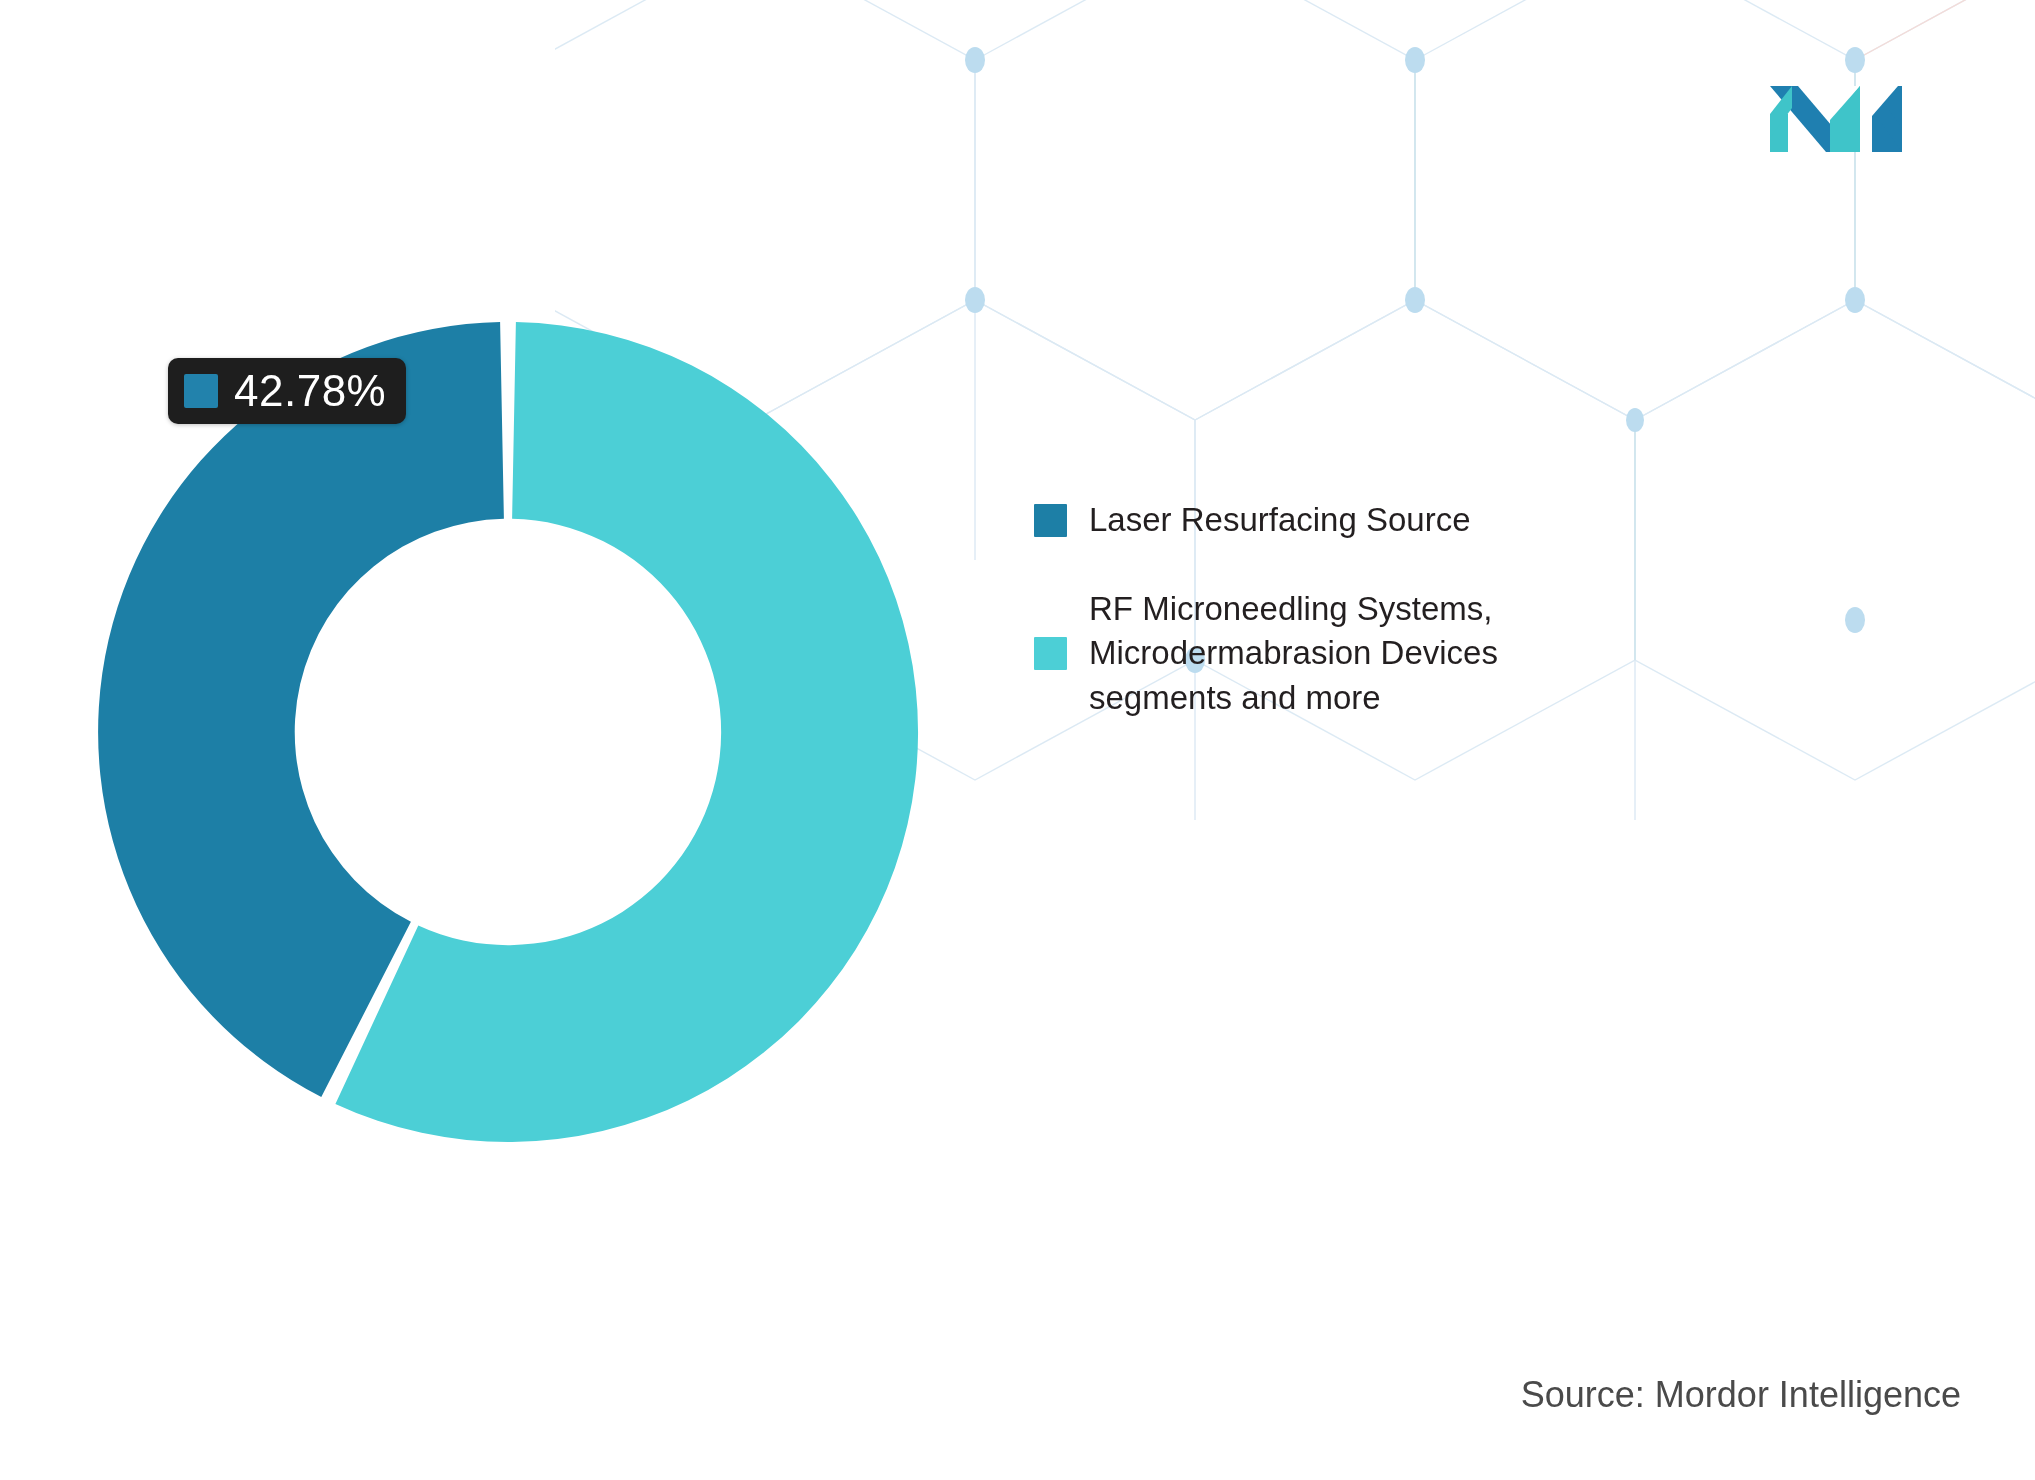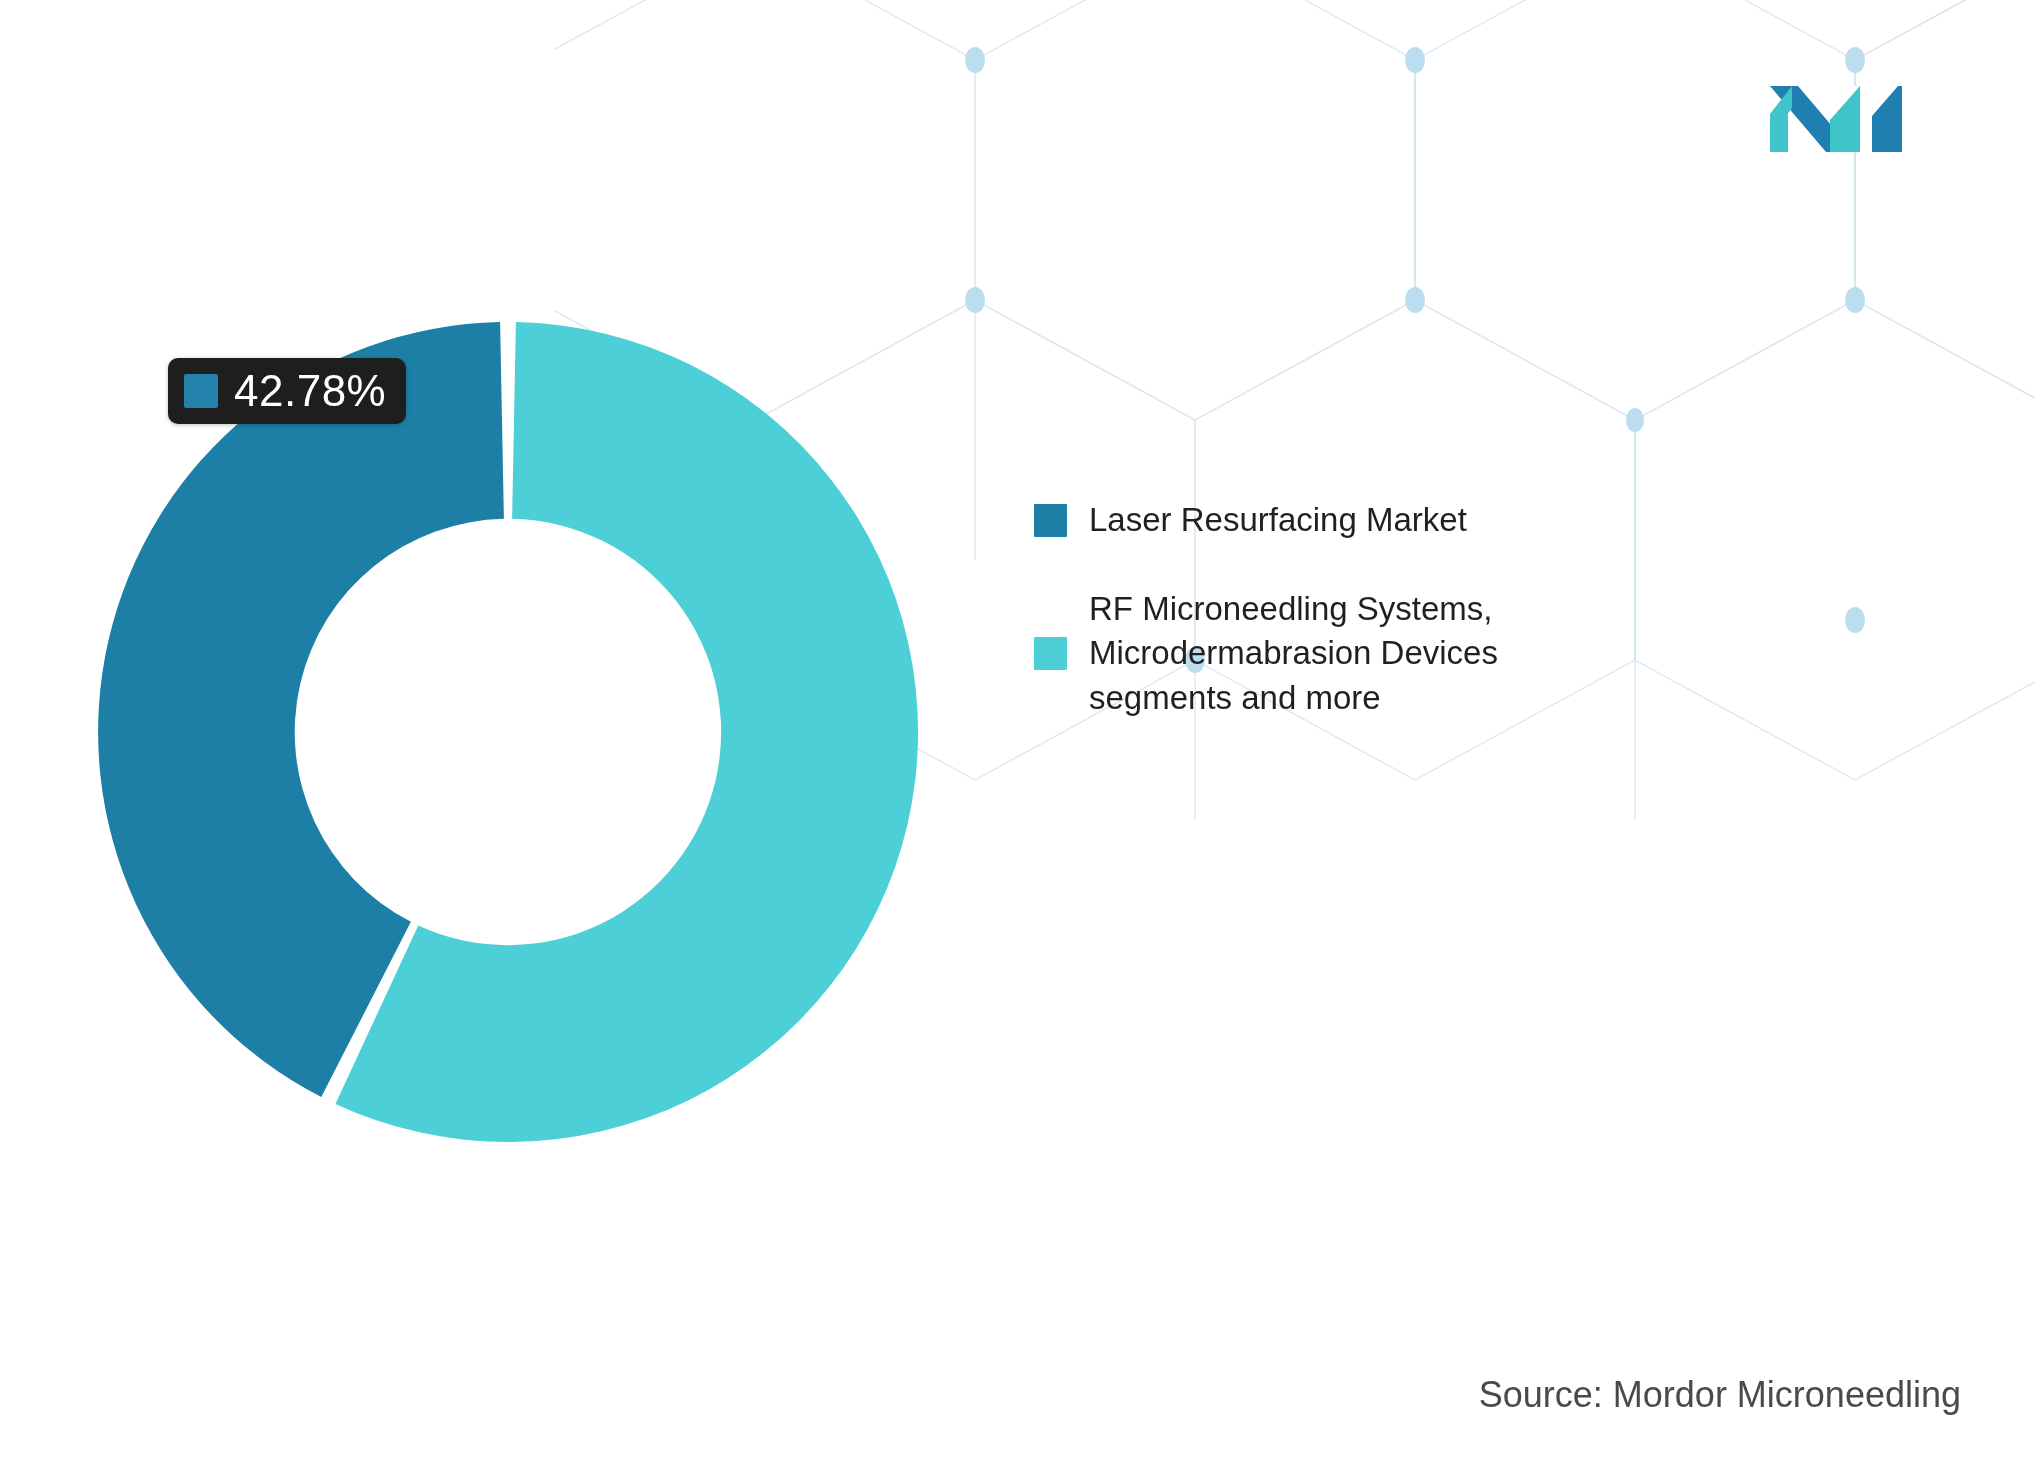--- a/index.html
+++ b/index.html
@@ -218,25 +218,25 @@
   </div>
 
   <div id="data-label">
     <span class="swatch"></span>
     <span class="value">42.78%</span>
   </div>
 
   <div id="legend">
     <div class="legend-item">
       <span class="legend-swatch" style="background:#1d7fa6"></span>
-      <span class="legend-label">Laser Resurfacing Market</span>
+      <span class="legend-label">Laser Resurfacing Source</span>
     </div>
     <div class="legend-item">
       <span class="legend-swatch" style="background:#4ccfd6"></span>
       <span class="legend-label">RF Microneedling Systems,
 Microdermabrasion Devices
 segments and more</span>
     </div>
   </div>
 
-  <div id="source">Source: Mordor Microneedling</div>
+  <div id="source">Source: Mordor Intelligence</div>
 
 </div>
 
 </body></html>

